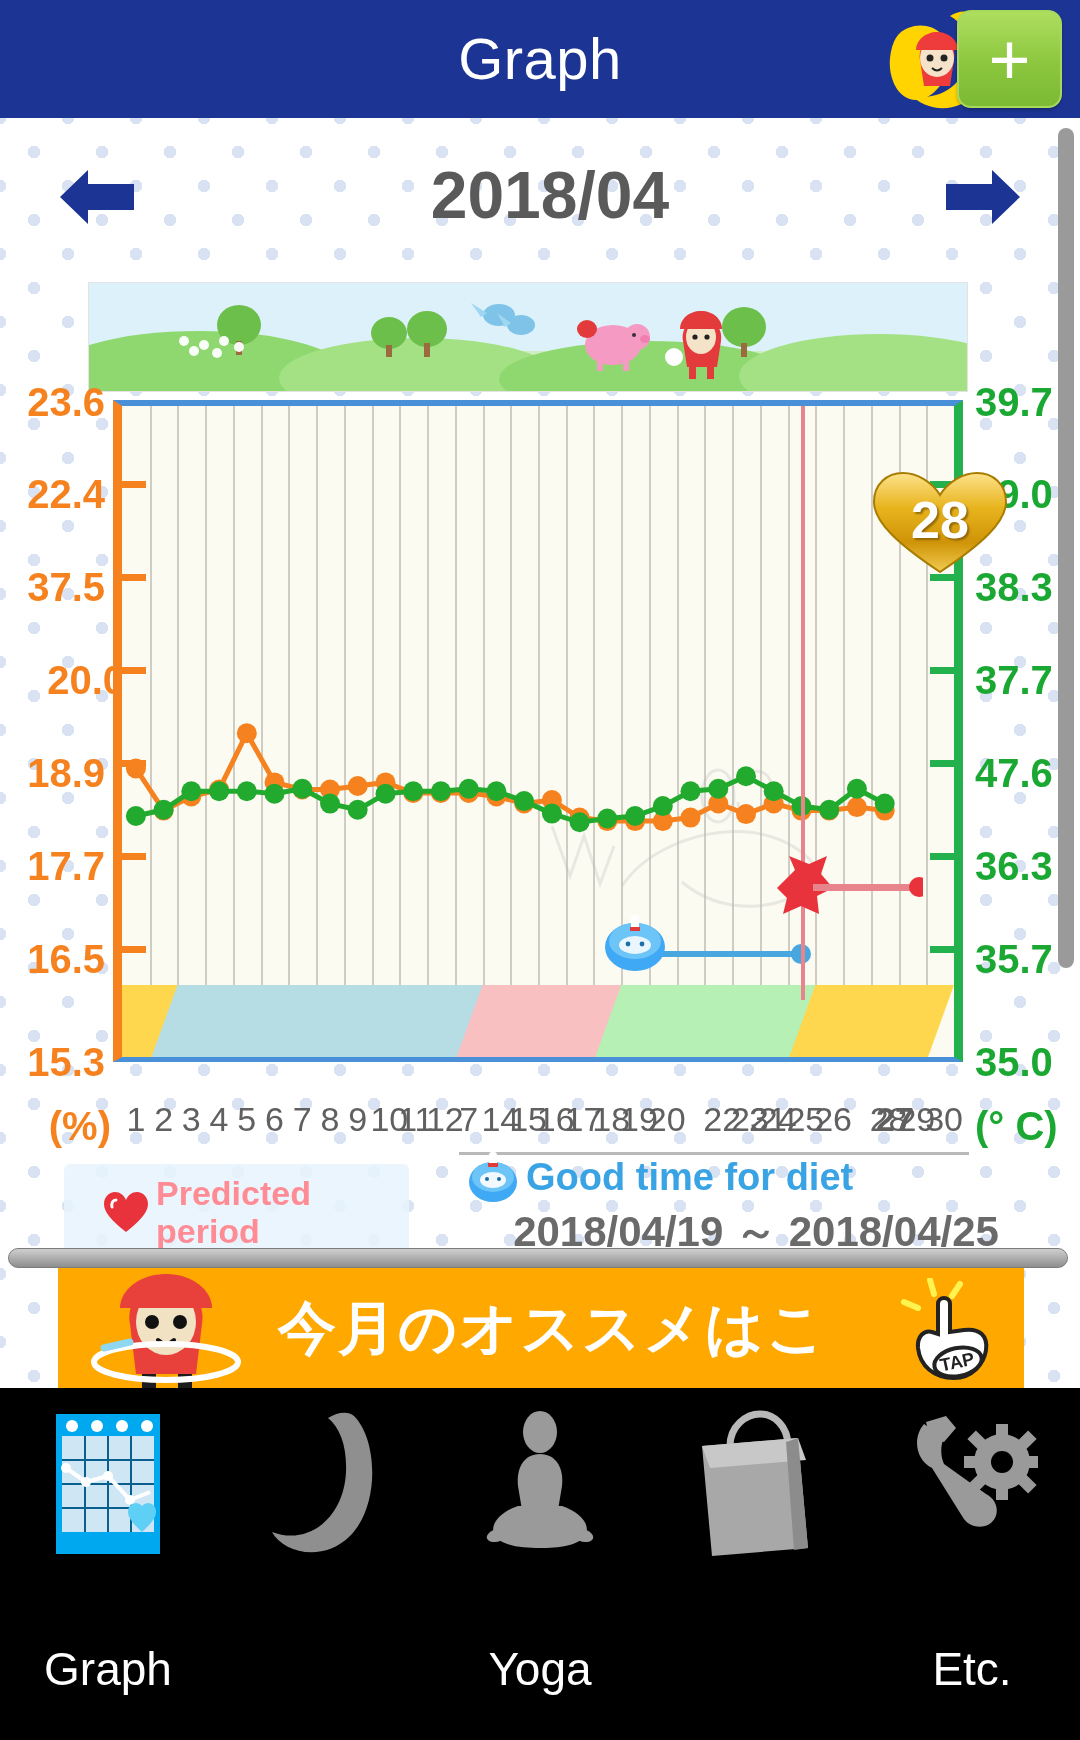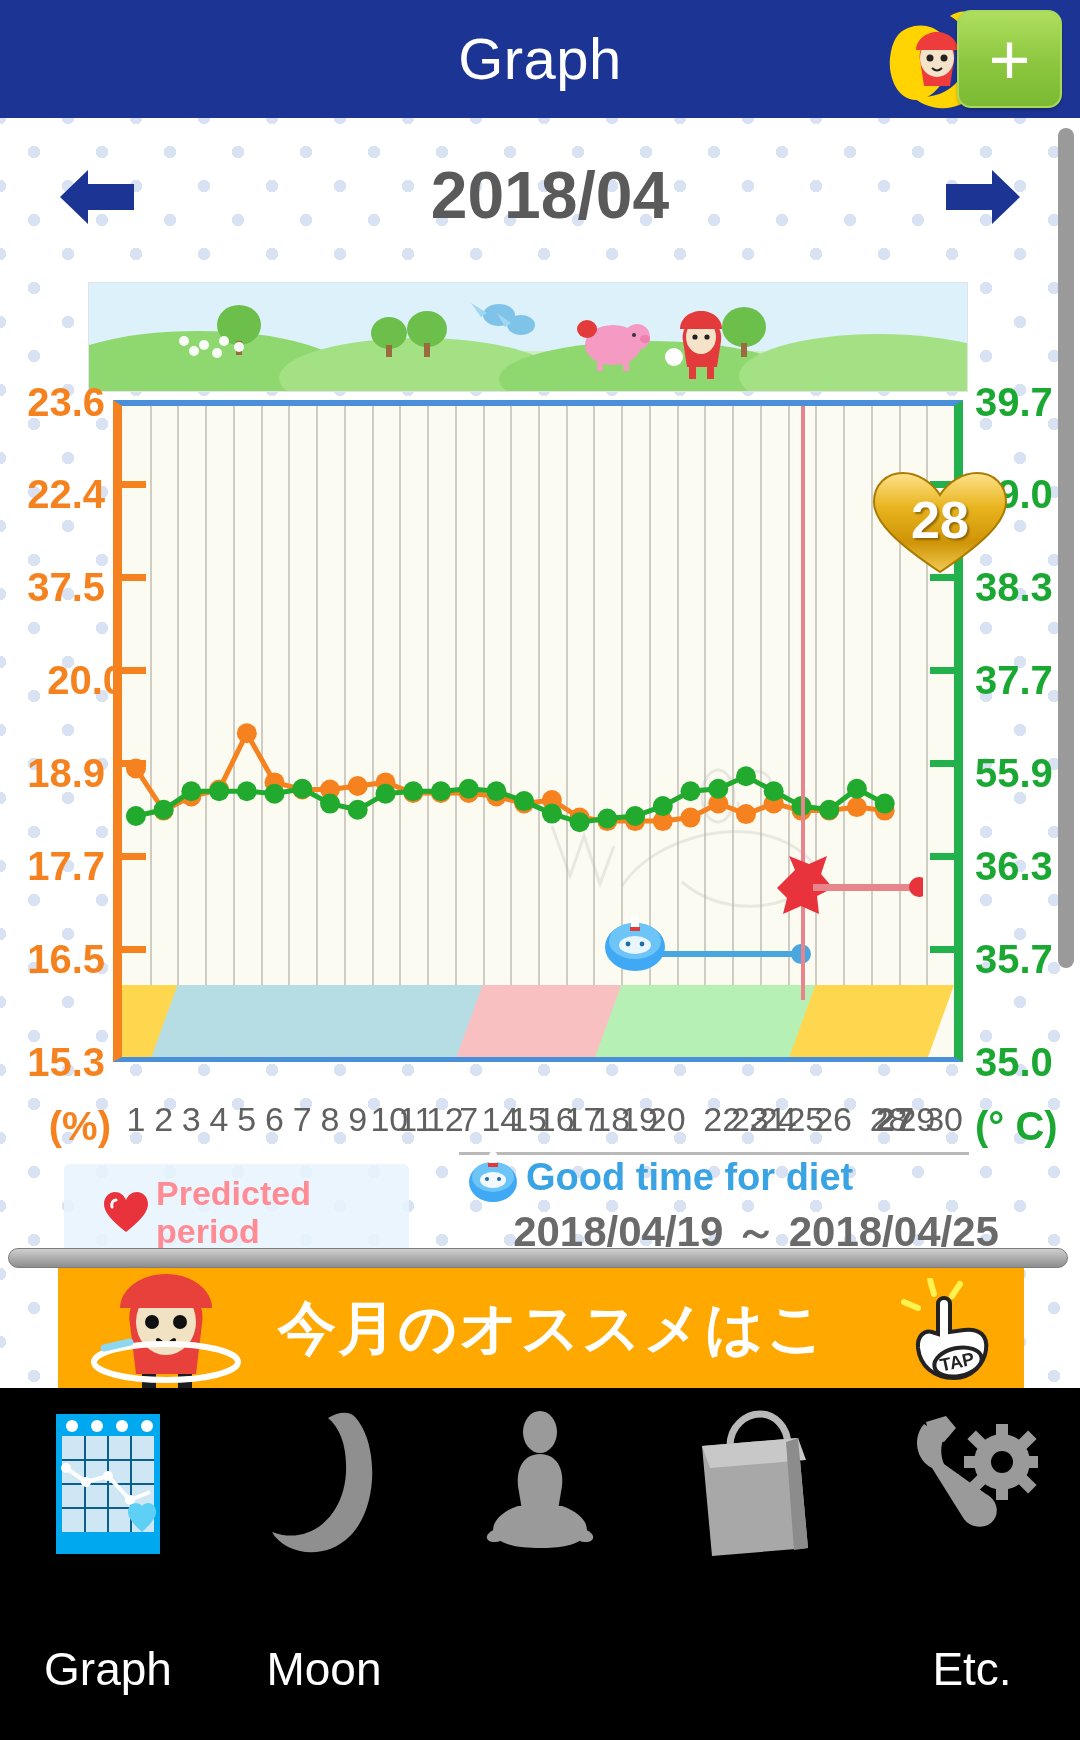--- a/index.html
+++ b/index.html
@@ -318,21 +318,21 @@
   <div class="axlabel-l" style="left:0px; top:351px;">18.9</div>
   <div class="axlabel-l" style="left:0px; top:444px;">17.7</div>
   <div class="axlabel-l" style="left:0px; top:537px;">16.5</div>
   <div class="axlabel-l" style="left:0px; top:640px;">15.3</div>
   <div class="unit-l">(%)</div>
 
   <div class="axlabel-r" style="left:975px; top:-20px;">39.7</div>
   <div class="axlabel-r" style="left:975px; top:72px;">39.0</div>
   <div class="axlabel-r" style="left:975px; top:165px;">38.3</div>
   <div class="axlabel-r" style="left:975px; top:258px;">37.7</div>
-  <div class="axlabel-r" style="left:975px; top:351px;">55.9</div>
+  <div class="axlabel-r" style="left:975px; top:351px;">47.6</div>
   <div class="axlabel-r" style="left:975px; top:444px;">36.3</div>
   <div class="axlabel-r" style="left:975px; top:537px;">35.7</div>
   <div class="axlabel-r" style="left:975px; top:640px;">35.0</div>
   <div class="unit-r">(° C)</div>
 
   <div class="plot">
     <div id="vgrids">
         <div class="vgrid" style="left: 27.7333px;"></div>
         <div class="vgrid" style="left: 55.4667px;"></div>
         <div class="vgrid" style="left: 83.2px;"></div>
@@ -644,33 +644,33 @@
     </div>
     <div class="lbl">Graph</div>
   </div>
 
   <div class="navitem" style="left:216px;">
     <div class="ico">
       <svg width="132" height="160" viewBox="0 0 132 160">
         <path d="M96 10 C120 34 122 100 92 130 C66 156 26 148 14 126 C50 140 86 112 88 66 C89 40 82 22 70 12 C80 6 90 5 96 10Z" fill="#8f8f8f"></path>
       </svg>
     </div>
-    <div class="lbl">Moon</div>
   </div>
 
   <div class="navitem" style="left:432px;">
     <div class="ico">
       <svg width="132" height="160" viewBox="0 0 132 160">
         <ellipse cx="66" cy="26" rx="17" ry="21" fill="#9a9a9a"></ellipse>
         <path d="M66 48 C82 48 90 62 88 80 L84 104 L48 104 L44 80 C42 62 50 48 66 48Z" fill="#9a9a9a"></path>
         <path d="M44 100 C26 106 16 118 20 128 C26 140 48 142 66 142 C84 142 106 140 112 128 C116 118 106 106 88 100 Z" fill="#9a9a9a"></path>
         <path d="M26 122 C16 124 10 130 14 134 C18 138 28 136 34 130" fill="#9a9a9a"></path>
         <path d="M106 122 C116 124 122 130 118 134 C114 138 104 136 98 130" fill="#9a9a9a"></path>
       </svg>
     </div>
+    <div class="lbl">Yoga</div>
   </div>
 
   <div class="navitem" style="left:648px;">
     <div class="ico">
       <svg width="132" height="160" viewBox="0 0 132 160">
         <path d="M40 40 C40 20 56 8 70 8 C84 8 98 20 98 40" stroke="#b8b8b8" stroke-width="7" fill="none"></path>
         <path d="M12 40 L108 32 L118 142 L22 150 Z" fill="#a8a8a8"></path>
         <path d="M12 40 L108 32 L116 54 L20 62 Z" fill="#c8c8c8"></path>
         <path d="M108 32 L118 142 L104 144 L96 36 Z" fill="#8c8c8c"></path>
       </svg>

